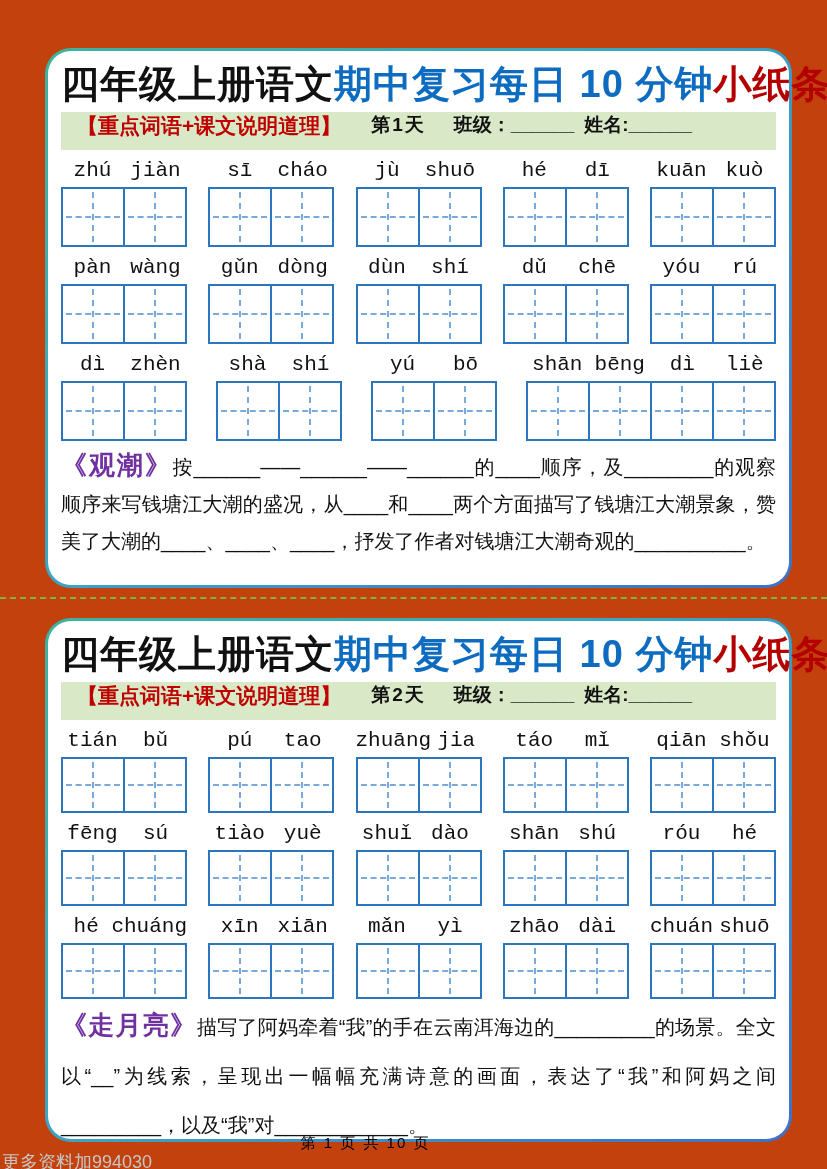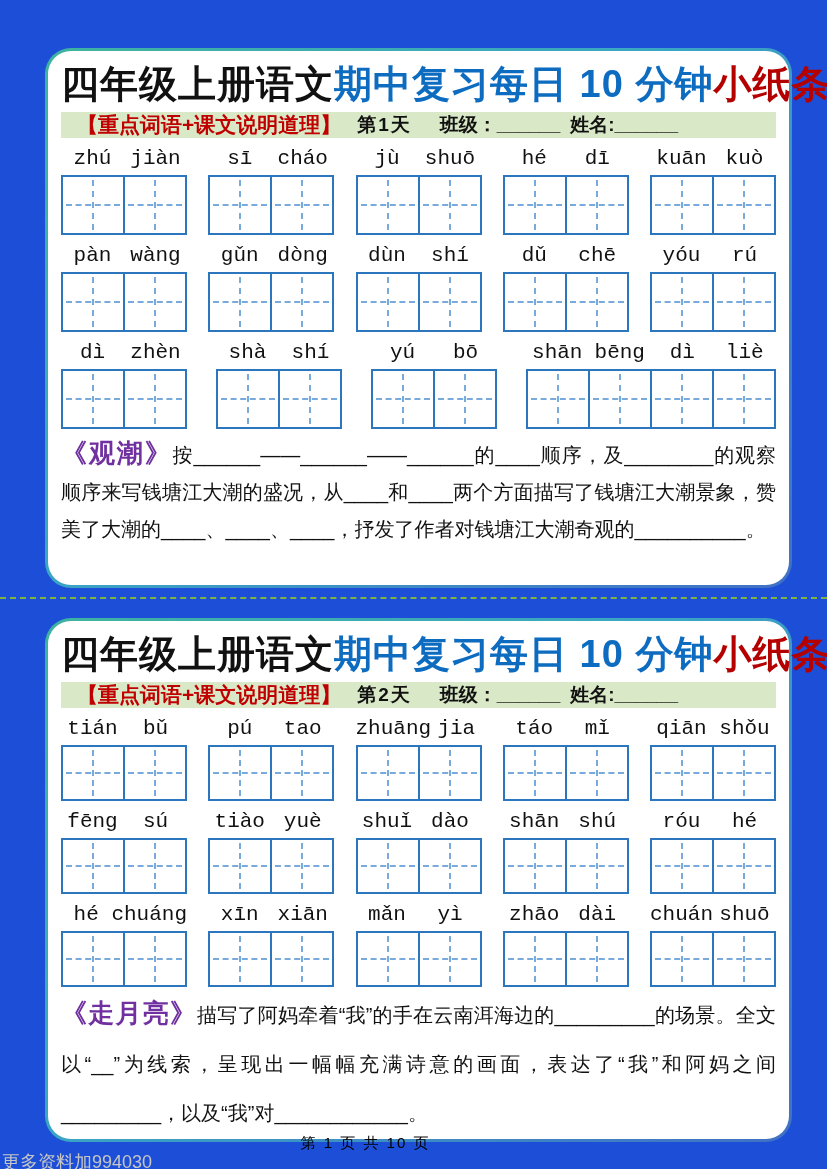--- a/index.html
+++ b/index.html
@@ -1,35 +1,35 @@
 <!DOCTYPE html>
 <html><head>
 <meta charset="utf-8">
 <style>
   html,body{margin:0;padding:0;background:#ffffff;}
   body{width:827px;height:1169px;font-family:"Liberation Sans",sans-serif;color:#111;}
-  .page{position:relative;width:827px;height:1169px;overflow:hidden;background:#1d4ed8;}
+  .page{position:relative;width:827px;height:1169px;overflow:hidden;background:#c2410c;}
 
   .card{position:absolute;left:45px;width:747px;border:3px solid transparent;border-radius:26px;
         background:linear-gradient(#fff,#fff) padding-box,
                    linear-gradient(140deg,#3eb3a0 0%,#3aa6c4 45%,#4170c4 100%) border-box;
         box-sizing:border-box;}
   .card1{top:48px;height:540px;}
   .card2{top:618px;height:524px;}
   .card-inner{padding:4px 13px 0 13px;}
 
   .title{text-align:center;font-size:38px;font-weight:900;line-height:50px;margin:4px 0 2px 0;
          letter-spacing:1px;white-space:nowrap;}
   .t-blue{color:#0d6cc0;}
   .t-red{color:#b50000;}
 
-  .subbar{background:#d9e8c6;height:26px;display:flex;align-items:center;margin-top:3px;
+  .subbar{background:#d9e8c6;height:38px;display:flex;margin-top:3px;
           padding:0 8px 0 16px;font-size:19px;white-space:nowrap;}
   .sub-topic{color:#c00000;font-weight:700;font-size:21px;}
-  .sub-day{margin-left:16px;font-weight:700;letter-spacing:2px;}
+  .sub-day{margin-left:30px;font-weight:700;letter-spacing:2px;}
   .sub-class{margin-left:28px;font-weight:600;}
   .sub-name{margin-left:10px;font-weight:700;}
 
   .word-row{display:flex;justify-content:space-between;align-items:flex-end;margin-top:7px;}
   .pinyin{display:flex;font-family:Liberation Mono, monospace;font-size:21px;line-height:28px;margin-bottom:2px;}
   .pinyin span{flex:1;text-align:center;white-space:nowrap;}
   .grid{display:flex;}
   .cell{box-sizing:border-box;width:64px;height:60px;border:2px solid #2b76bc;position:relative;background:#fff;}
   .card2 .cell{height:56px;}
   .cell + .cell{margin-left:-2px;}

